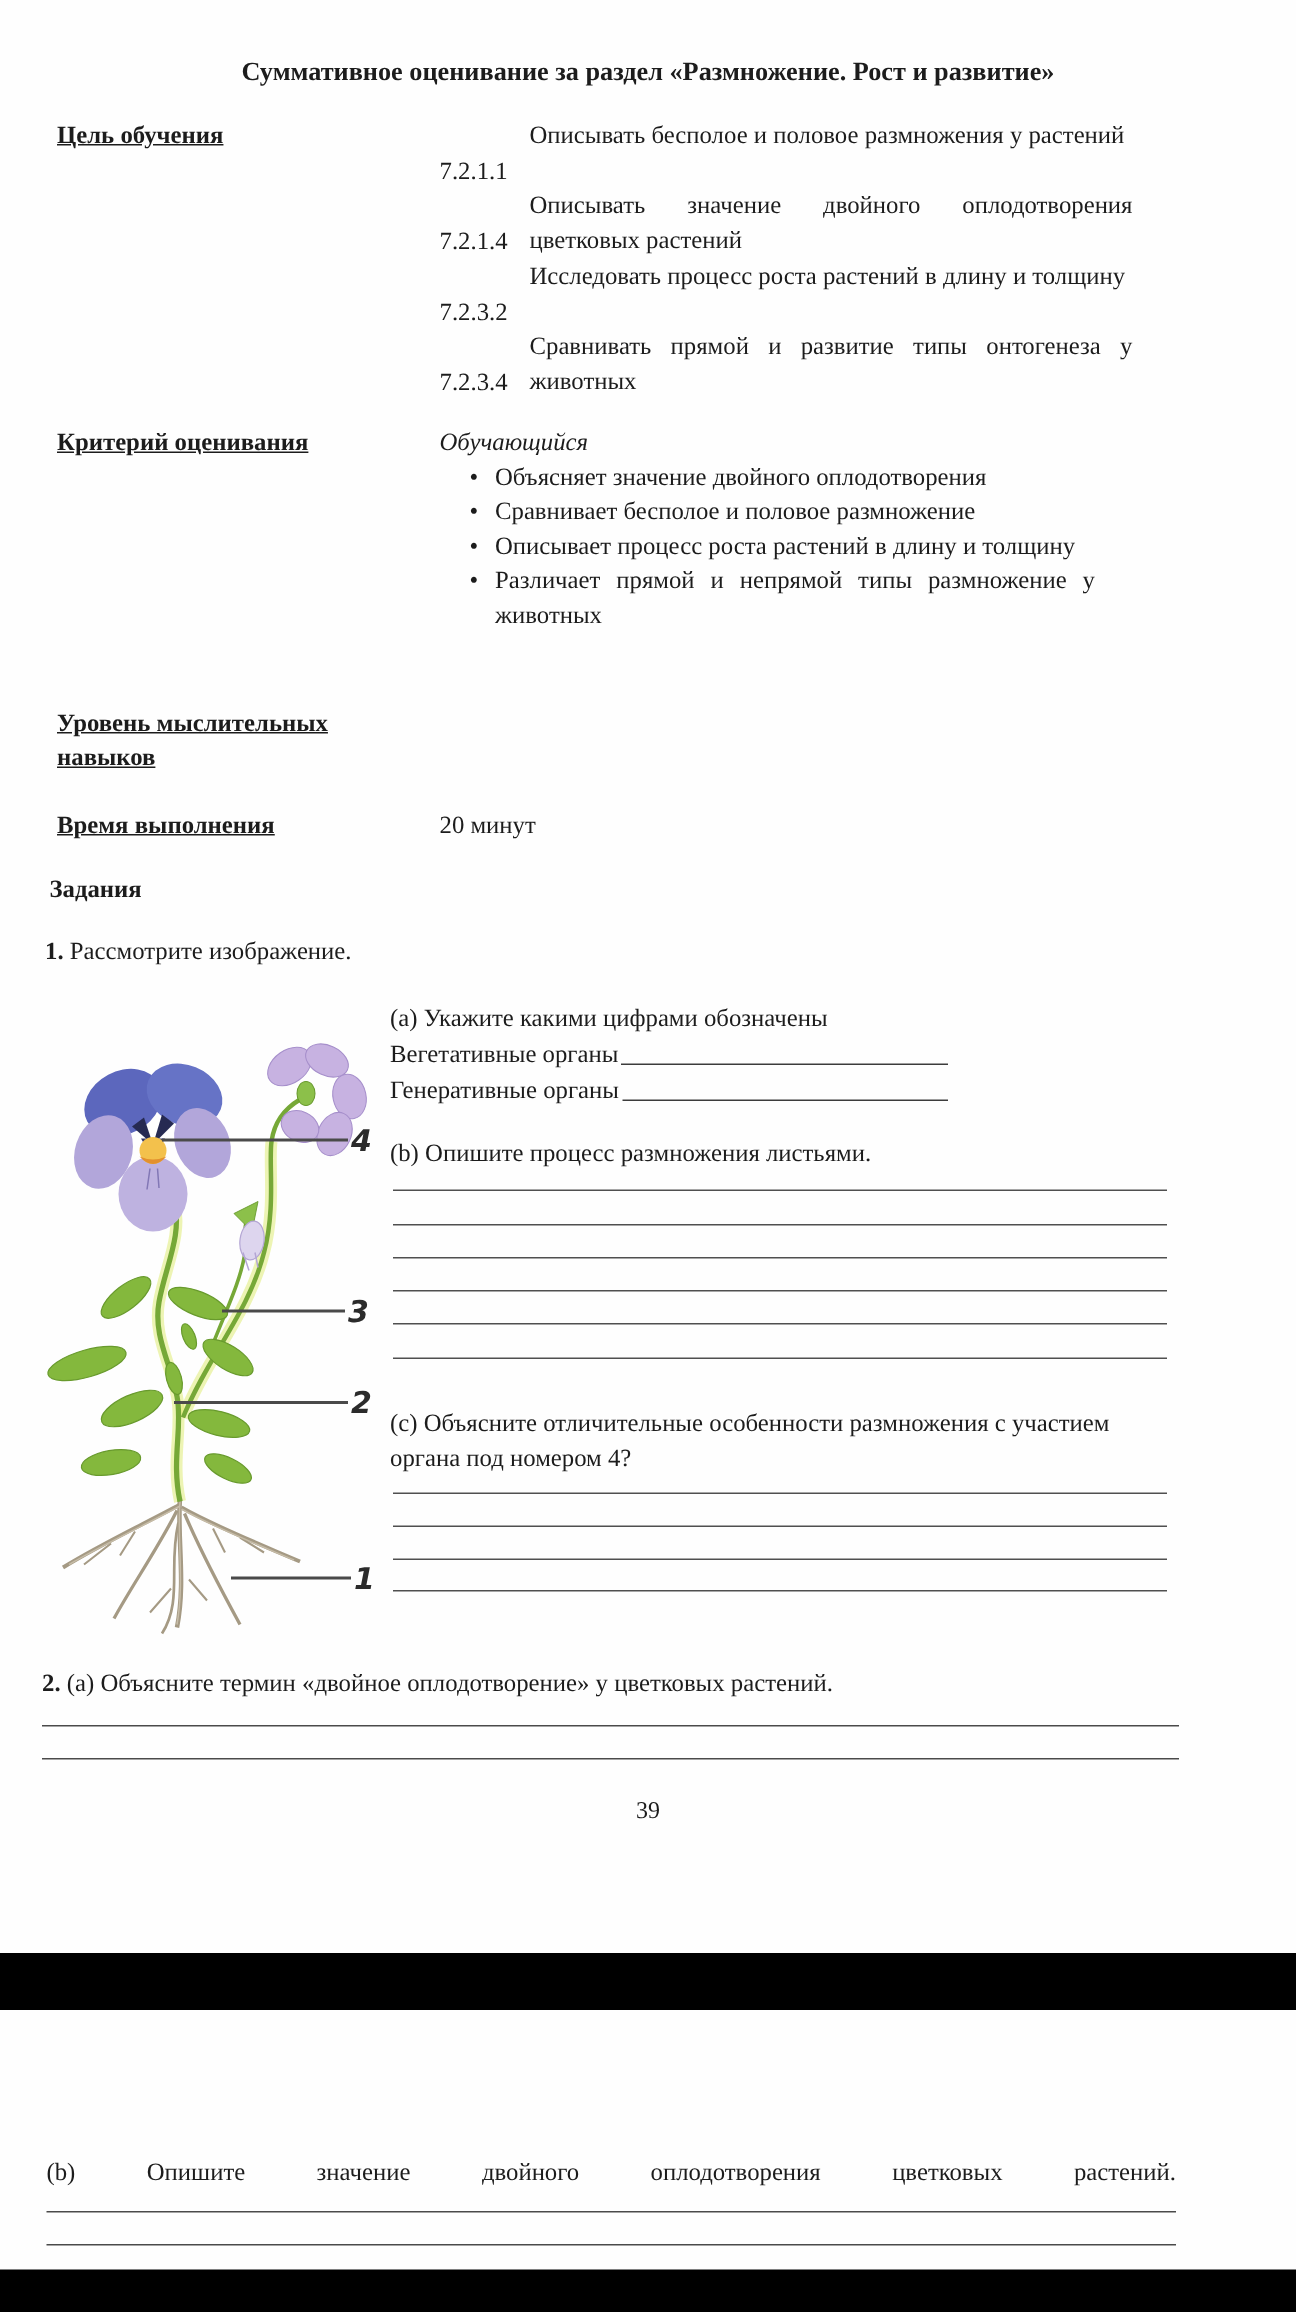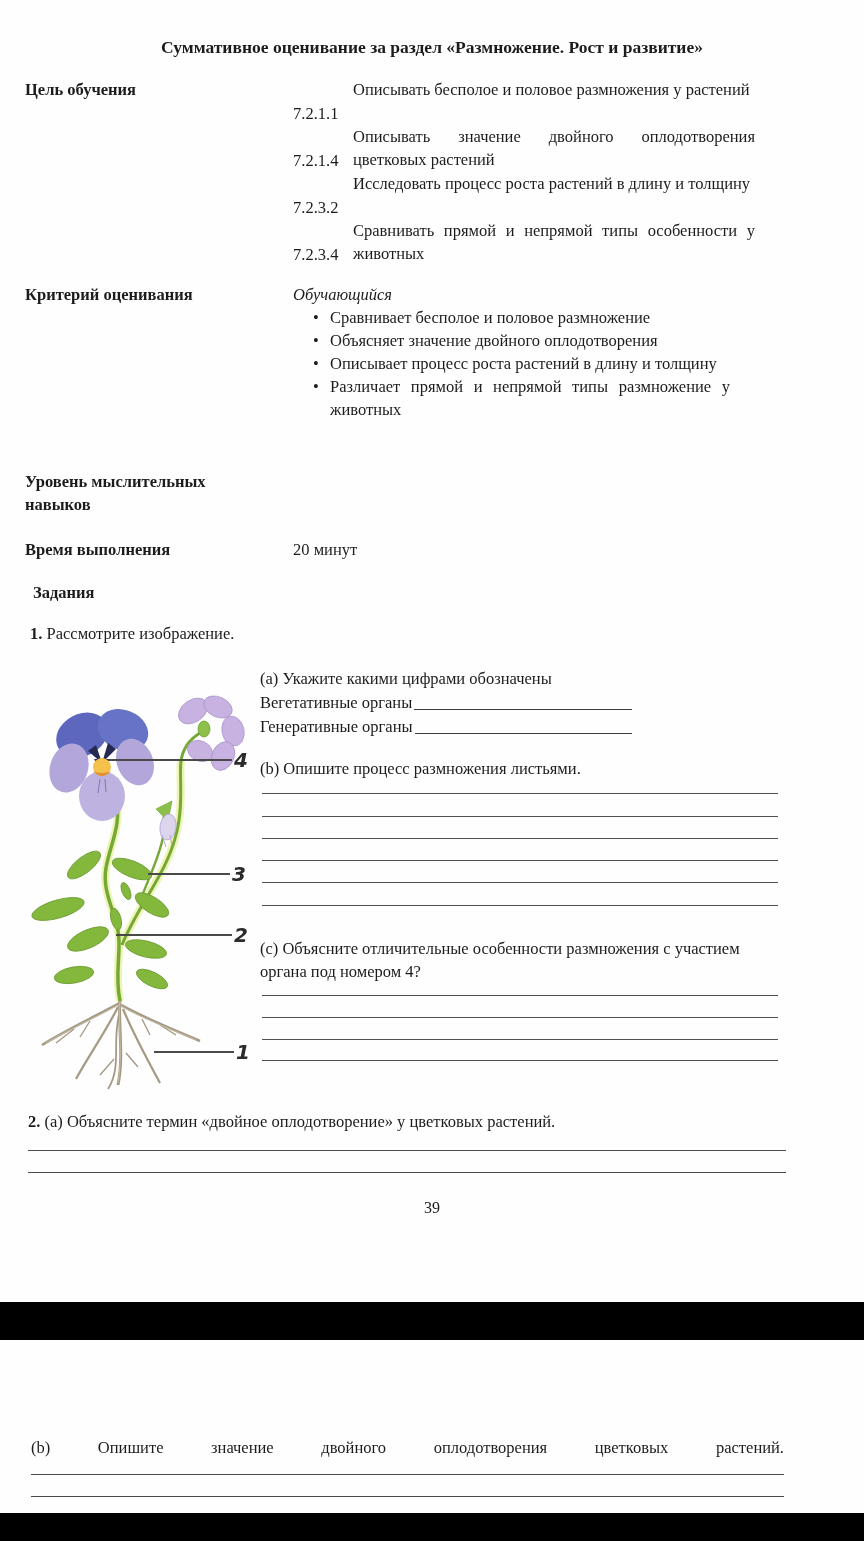--- a/index.html
+++ b/index.html
@@ -10,21 +10,21 @@
     line-height:23px;
   }
   .abs { position:absolute; }
   .bold { font-weight:bold; }
 
   .title {
     position:absolute; top:36px; left:0; width:864px; text-align:center;
     font-weight:bold; font-size:17.5px;
   }
 
-  .label-col { position:absolute; left:25px; width:220px; font-weight:bold; }
+  .label-col { position:absolute; left:38px; width:220px; font-weight:bold;text-decoration:underline; }
   .content-col { position:absolute; left:293px; width:465px; }
 
   .obj-row { display:flex; }
   .obj-code { width:60px; flex:none;margin-top:24px; }
   .obj-text { width:402px; text-align:justify; }
 
   .crit-intro { font-style:italic; }
   ul.crit { margin:0; padding:0; list-style:none; }
   ul.crit li { position:relative; padding-left:37px; width:400px; text-align:justify; }
   ul.crit li::before { content:"\2022"; position:absolute; left:20px; top:0; }
@@ -73,30 +73,30 @@
     <div class="obj-row">
       <span class="obj-code">7.2.1.4</span>
       <span class="obj-text">Описывать значение двойного оплодотворения цветковых растений</span>
     </div>
     <div class="obj-row">
       <span class="obj-code">7.2.3.2</span>
       <span class="obj-text">Исследовать процесс роста растений в длину и толщину</span>
     </div>
     <div class="obj-row">
       <span class="obj-code">7.2.3.4</span>
-      <span class="obj-text">Сравнивать прямой и непрямой типы особенности у животных</span>
+      <span class="obj-text">Сравнивать прямой и развитие типы онтогенеза у животных</span>
     </div>
   </div>
 
   <div class="label-col" style="top:283px;">Критерий оценивания</div>
   <div class="content-col" style="top:283px;">
     <div class="crit-intro">Обучающийся</div>
     <ul class="crit">
+      <li>Объясняет значение двойного оплодотворения</li>
       <li>Сравнивает бесполое и половое размножение</li>
-      <li>Объясняет значение двойного оплодотворения</li>
       <li>Описывает процесс роста растений в длину и толщину</li>
       <li>Различает прямой и непрямой типы размножение у животных</li>
     </ul>
   </div>
 
   <div class="label-col" style="top:470px; width:215px;">Уровень мыслительных навыков</div>
 
   <div class="label-col" style="top:538px;">Время выполнения</div>
   <div class="content-col" style="top:538px;">20 минут</div>
 

